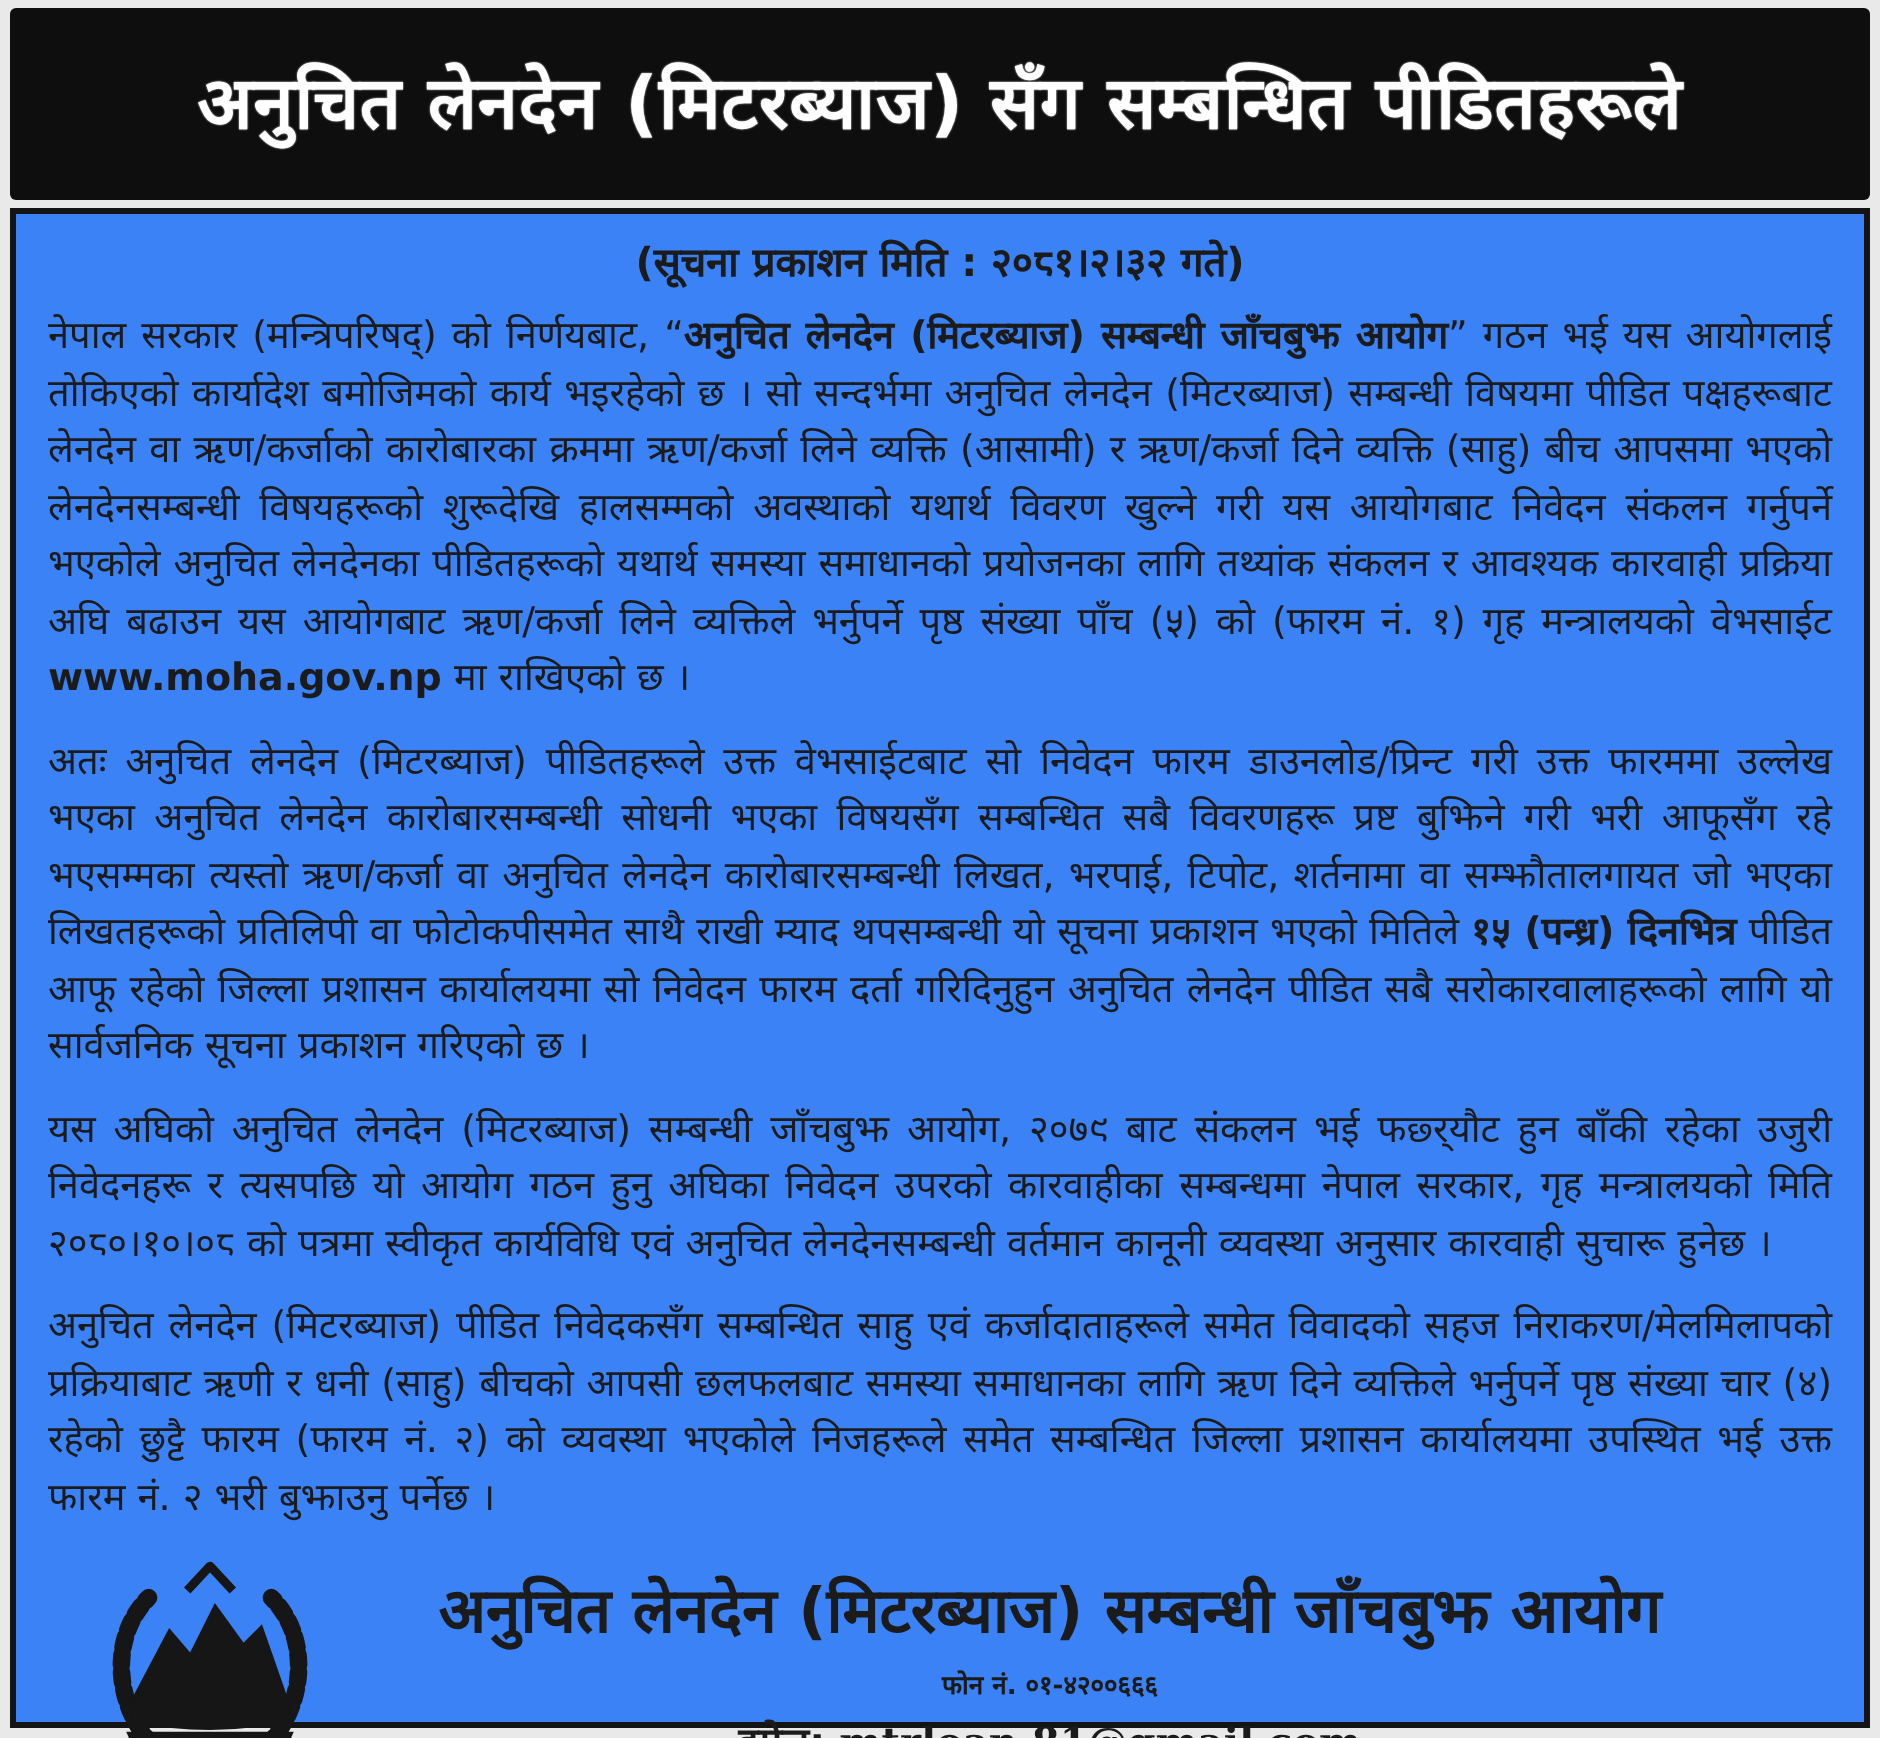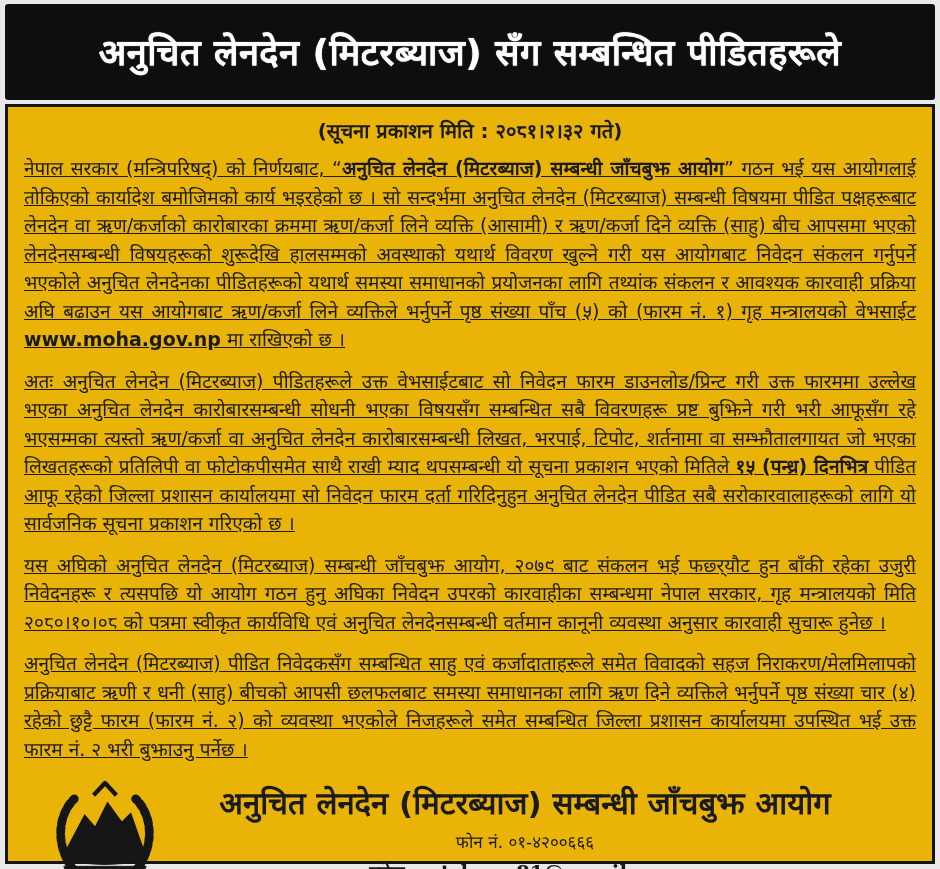--- a/index.html
+++ b/index.html
@@ -27,38 +27,37 @@
     font-weight:bold;
     font-size:36px;
     line-height:45px;
     letter-spacing:.5px;
     white-space:nowrap;
     text-shadow:0 0 1px #fff;
   }
   
   .body-frame{
     position:absolute;left:5px;top:104px;right:5px;bottom:5px;
-    background:#eab308;
+    background:#3b82f6;
     border:3px solid #141414;
     box-sizing:border-box;
     padding:8px 16px 4px 16px;
     color:#1b1b1b;
   }
   .pub-date{
     text-align:center;
     font-weight:bold;
     font-size:20px;
     margin:2px 0 10px 0;
   }
   .para{
     font-size:19px;
     line-height:28.5px;
     text-align:justify;
     margin:0 0 13px 0;
-    text-decoration:underline;
   }
   .para b{font-weight:bold;}
   
   .footer{
     display:flex;
     align-items:center;
     margin-top:2px;
   }
   .emblem{
     flex:0 0 135px;
@@ -70,22 +69,22 @@
     text-align:center;
     padding-right:30px;
   }
   .org-name{
     font-weight:bold;
     font-size:31px;
     line-height:38px;
     white-space:nowrap;
   }
   .phone-line{
-    font-weight:normal;
-    font-size:17px;
+    font-weight:bold;
+    font-size:13px;
     margin-top:8px;
   }
   .email-line{
     font-weight:bold;
     font-size:20px;
     margin-top:6px;
   }
   .email-line .email{font-family:"DejaVu Serif","Liberation Serif",serif;}
 </style>
 </head>

